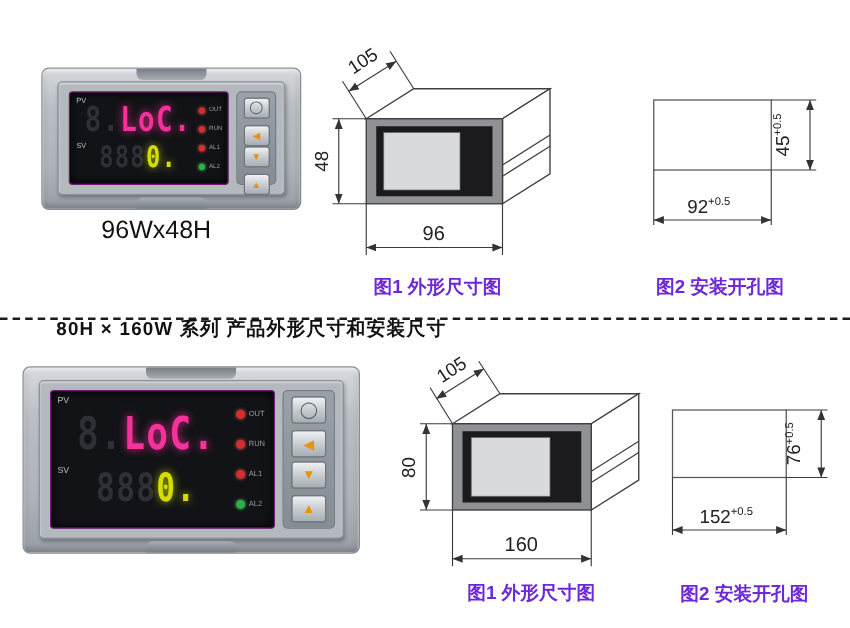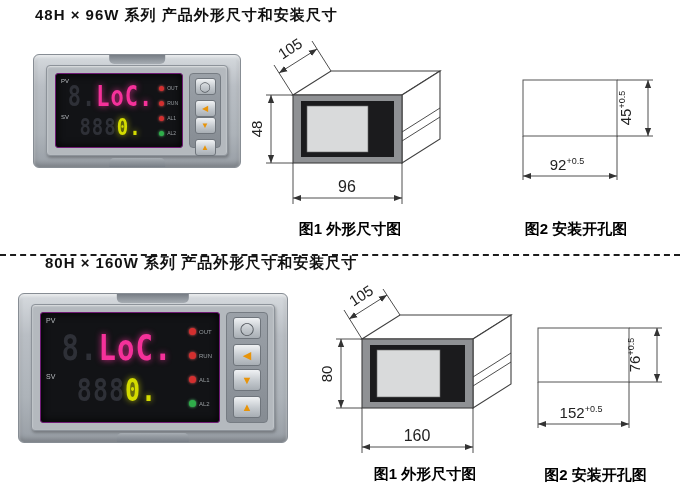--- a/index.html
+++ b/index.html
@@ -59,28 +59,27 @@
 
   .product-label{position:absolute;font-size:20px;color:#111;text-align:center;}
 
   
   svg.fig{position:absolute;overflow:visible;}
   .dln{stroke:#3a3a3a;stroke-width:0.9;fill:none;}
   .oln{stroke:#3f3f3f;stroke-width:1.1;}
   .dimtxt{font-family:"Liberation Sans","DejaVu Sans",sans-serif;font-size:15px;fill:#222;}
   .dimtxt.big{font-size:16px;}
   .sup{font-size:9px;}
-  .fig-caption{position:absolute;font-size:15px;font-weight:bold;color:#000000;text-align:center;}
+  .fig-caption{position:absolute;font-size:15px;font-weight:bold;color:#6d28d9;text-align:center;}
 </style>
 </head>
 <body>
 
 <div id="page">
 
-  <div class="sec-title" style="left:35px;top:6px;">48H × 96W 系列 产品外形尺寸和安装尺寸</div>
 
   <div class="meter m1" style="left:33px;top:54px;width:206px;height:112px;">
     <div class="notch tn"></div>
     <div class="front">
       <div class="display">
         <span class="tinylabel pv">PV</span>
         <span class="tinylabel sv">SV</span>
         <div class="rows">
           <div class="r1"><span class="digits"><span class="dimseg">8.</span><span class="litpink">LoC.</span></span></div>
           <div class="r2"><span class="digits"><span class="dimseg">888</span><span class="lityellow">0.</span></span></div>
@@ -110,20 +109,21 @@
           <div class="key">◀</div>
         </div>
         <div class="kgroup">
           <div class="key">▼</div>
           <div class="key">▲</div>
         </div>
       </div>
     </div>
     <div class="notch bn"></div>
   </div>
+  <div class="product-label" style="left:40px;top:173px;width:170px;">96Wx48H</div>
 
   <svg class="fig" style="left:250px;top:32px;" width="225" height="182" viewBox="0 0 225 182">
     <defs>
       <marker id="arr" viewBox="0 0 10 8" refX="9" refY="4" markerWidth="10" markerHeight="8" orient="auto-start-reverse">
           <path d="M0,0.5 L9,4 L0,7.5 z" fill="#333"></path>
         </marker>
     </defs>
     <g>
       <polygon class="oln" points="43,63 152,63 190,39 81,39" fill="#ffffff"></polygon>
       <polygon class="oln" points="152,63 190,39 190,107 152,131" fill="#ffffff"></polygon>

